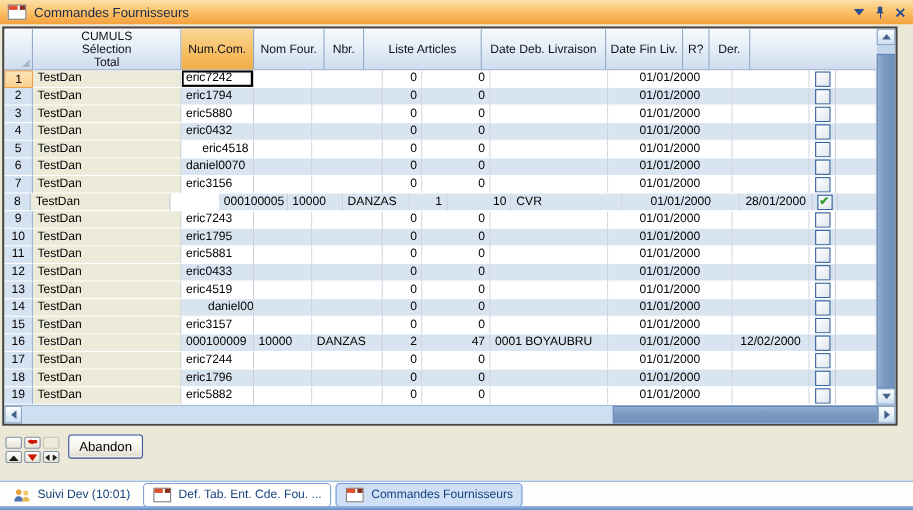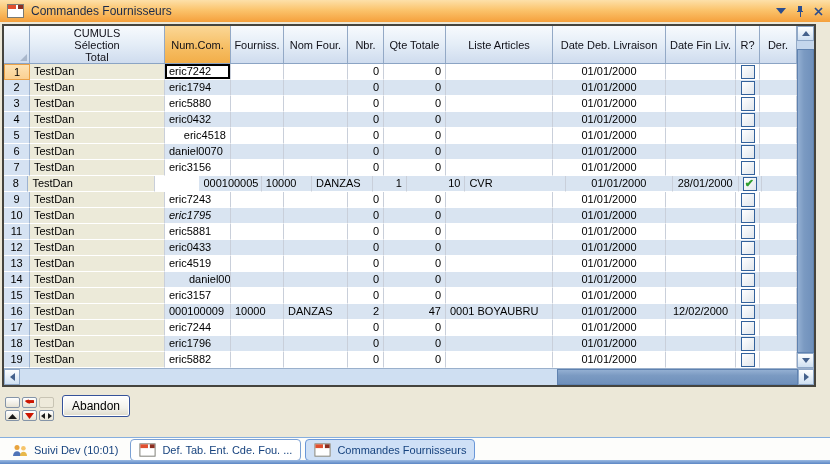--- a/index.html
+++ b/index.html
@@ -119,24 +119,22 @@
 
   <div class="table">
     <div class="upper">
       <div class="cols">
         <div class="header-row" id="header-row">
             <div class="hcell" style="width: 26px;"><span class="corner"></span></div>
             <div class="hcell" style="width: 135px;">CUMULS
 Sélection
 Total</div>
             <div class="hcell hsel" style="width: 66px;">Num.Com.</div>
-            <div class="hcell" style="width: 53px;">Fourniss.</div>
             <div class="hcell" style="width: 64px;">Nom Four.</div>
             <div class="hcell" style="width: 36px;">Nbr.</div>
-            <div class="hcell" style="width: 62px;">Qte Totale</div>
             <div class="hcell" style="width: 107px;">Liste Articles</div>
             <div class="hcell" style="width: 113px;">Date Deb. Livraison</div>
             <div class="hcell" style="width: 70px;">Date Fin Liv.</div>
             <div class="hcell" style="width: 24px;">R?</div>
             <div class="hcell" style="width: 37px;">Der.</div>
           </div>
         <div id="rows">
             <div class="row">
               <div class="cell ac rowno cur" style="width: 26px;">1</div>
               <div class="cell cumulsc" style="width: 135px;">TestDan</div>
@@ -259,21 +257,21 @@
               <div class="cell ar" style="width: 62px;">0</div>
               <div class="cell " style="width: 107px;"></div>
               <div class="cell ac" style="width: 113px;">01/01/2000</div>
               <div class="cell ac" style="width: 70px;"></div>
               <div class="cell ac" style="width: 24px;"><span class="cb"></span></div>
               <div class="cell " style="width: 37px;"></div>
             </div>
             <div class="row alt">
               <div class="cell ac rowno" style="width: 26px;">10</div>
               <div class="cell cumulsc" style="width: 135px;">TestDan</div>
-              <div class="cell " style="width: 66px; font-style: italic;">eric1795</div>
+              <div class="cell " style="width: 66px;">eric1795</div>
               <div class="cell " style="width: 53px;"></div>
               <div class="cell " style="width: 64px;"></div>
               <div class="cell ar" style="width: 36px;">0</div>
               <div class="cell ar" style="width: 62px;">0</div>
               <div class="cell " style="width: 107px;"></div>
               <div class="cell ac" style="width: 113px;">01/01/2000</div>
               <div class="cell ac" style="width: 70px;"></div>
               <div class="cell ac" style="width: 24px;"><span class="cb"></span></div>
               <div class="cell " style="width: 37px;"></div>
             </div>

